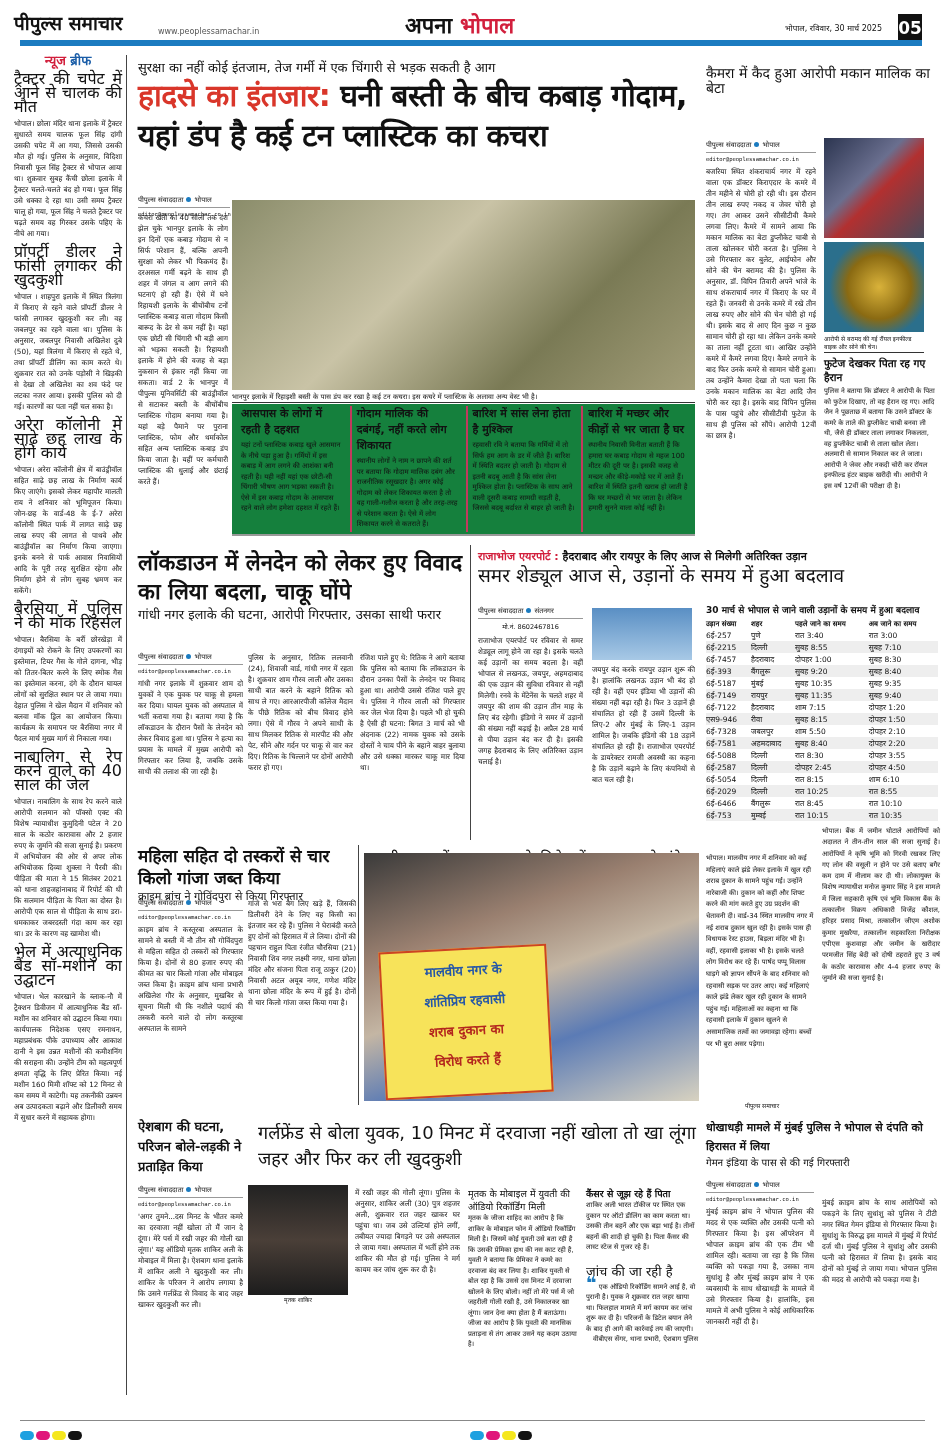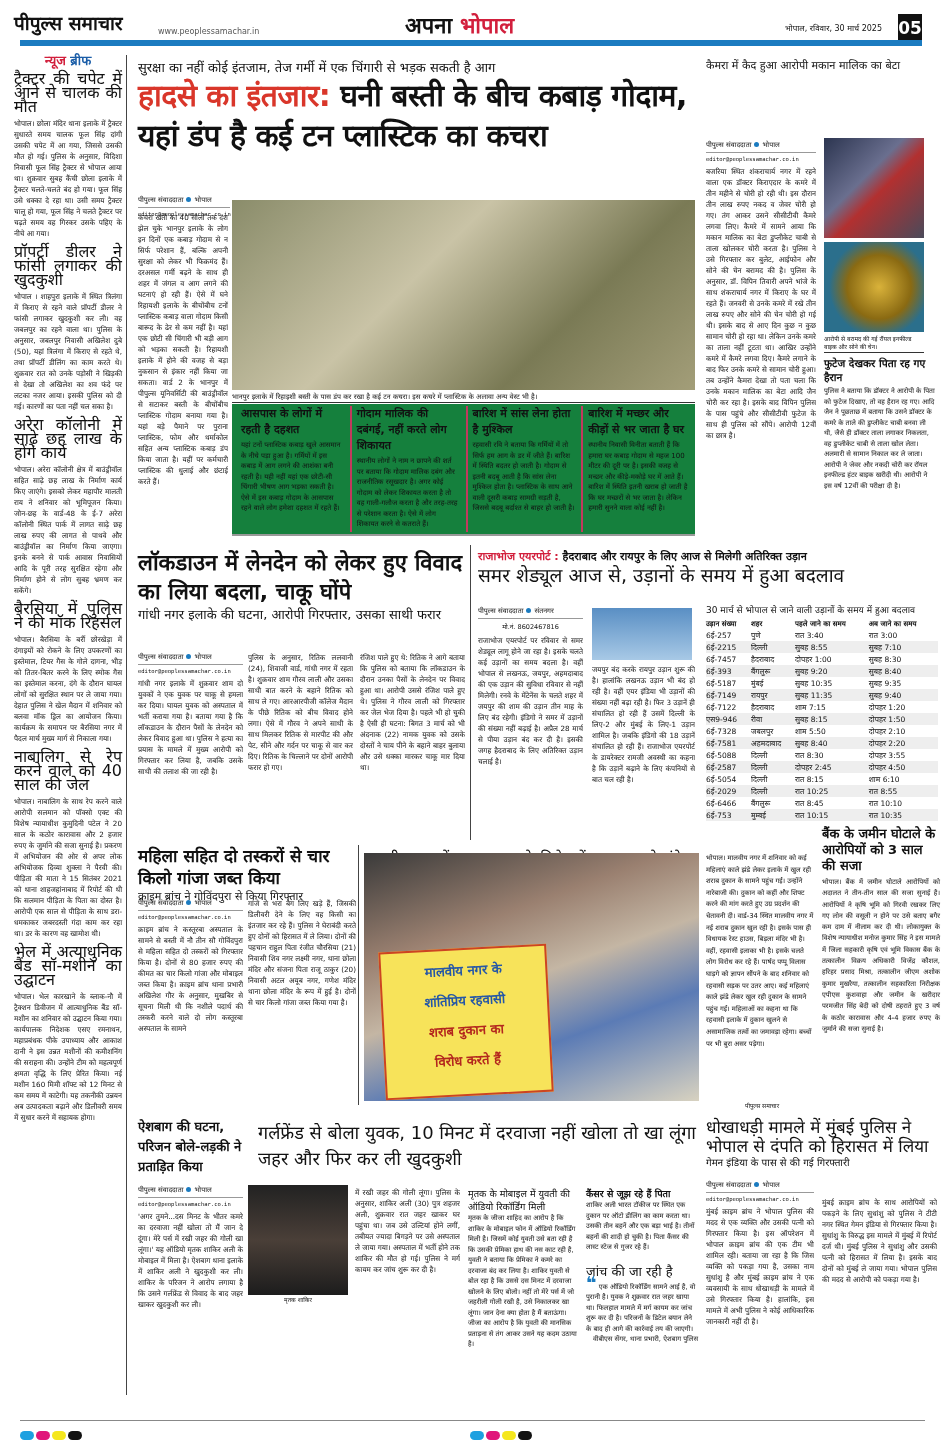--- a/index.html
+++ b/index.html
@@ -28,21 +28,21 @@
 .photo{background:linear-gradient(135deg,#8a8c6a,#c9c3a6 40%,#7a7a55 70%,#a39e79);}
 .caption{font-size:7px;border-bottom:1px solid #333;padding:1px 0}
 .subbox{background:#15803d;border-bottom:2px solid #999}
 .subcol h4{font-size:11px;line-height:16px;font-weight:bold;margin-bottom:2px}
 .subcol p{font-size:7px;line-height:10.5px}
 .subcol{border-left:2px solid #c23a5e;padding-left:5px}
 .subcol.first{border-left:none}
 .h2{font-size:22px;font-weight:bold;line-height:29px}
 .sub2{font-size:13px;line-height:18px}
 .airline-red{color:#d21f3c;font-weight:bold}
-.flight-title{font-size:9px;font-weight:normal;margin-bottom:2px}
+.flight-title{font-size:9px;font-weight:bold;margin-bottom:2px}
 table.fl{border-collapse:collapse;font-size:7.5px;width:100%}
 table.fl th{font-weight:bold;text-align:left;font-size:7px;padding:1px 0}
 table.fl td{padding:1px 0}
 table.fl tr:nth-child(even) td{background:#eee}
 .plane{background:linear-gradient(180deg,#5a8fc4,#a8c9e6);}
 .banner{background:#f7e35a;border:2px solid #c42;color:#b3261e;font-weight:bold;text-align:center}
 .protest{background:linear-gradient(160deg,#3a3a3a,#9a8070 30%,#c4b6a4 50%,#5b7bb5 70%,#d8d2c0)}
 .quote-mark{color:#1b7bc0;font-size:18px;font-weight:bold}
 .cmyk span{display:inline-block;width:14px;height:9px;border-radius:5px;margin-right:2px}
 </style>
@@ -111,21 +111,21 @@
       <h4>बारिश में सांस लेना होता है मुश्किल</h4>
       <p>रहवासी रवि ने बताया कि गर्मियों में तो सिर्फ हम आग के डर में जीते हैं। बारिश में स्थिति बदतर हो जाती है। गोदाम से इतनी बदबू आती है कि सांस लेना मुश्किल होता है। प्लास्टिक के साथ आने वाली दूसरी कबाड़ सामग्री सड़ती है, जिससे बदबू बर्दाश्त से बाहर हो जाती है।</p>
     </div>
   <div class="subcol" style="flex:1">
       <h4>बारिश में मच्छर और कीड़ों से भर जाता है घर</h4>
       <p>स्थानीय निवासी विनीता बताती हैं कि हमारा घर कबाड़ गोदाम से महज 100 मीटर की दूरी पर है। इसकी वजह से मच्छर और कीड़े-मकोड़े घर में आते हैं। बारिश में स्थिति इतनी खराब हो जाती है कि घर मच्छरों से भर जाता है। लेकिन हमारी सुनने वाला कोई नहीं है।</p>
     </div>
 </div>
 
 <div class="abs" style="left:706px;top:58px;width:232px">
-  <div style="font-size:11px;line-height:15px;margin-top:0">कैमरा में कैद हुआ आरोपी मकान मालिक का बेटा</div>
+  <div style="font-size:14px;line-height:15px;margin-top:8px">कैमरा में कैद हुआ आरोपी मकान मालिक का बेटा</div>
 </div>
 <div class="abs" style="left:706px;top:140px;width:110px">
   <div class="byline"><span>पीपुल्स संवाददाता</span><span class="dot"></span><span>भोपाल</span></div>
   <div class="email" style="font-size:5.5px;margin-bottom:4px">editor@peoplessamachar.co.in</div>
   <div class="body" style="height:395px;overflow:hidden">बजरिया स्थित शंकराचार्य नगर में रहने वाला एक डॉक्टर किराएदार के कमरे में तीन महीने से चोरी हो रही थी। इस दौरान तीन लाख रुपए नकद व जेवर चोरी हो गए। तंग आकर उसने सीसीटीवी कैमरे लगवा लिए। कैमरे में सामने आया कि मकान मालिक का बेटा डुप्लीकेट चाबी से ताला खोलकर चोरी करता है। पुलिस ने उसे गिरफ्तार कर बुलेट, आईफोन और सोने की चेन बरामद की है। पुलिस के अनुसार, डॉ. विपिन तिवारी अपने भांजे के साथ शंकराचार्य नगर में किराए के घर में रहते हैं। जनवरी से उनके कमरे में रखे तीन लाख रुपए और सोने की चेन चोरी हो गई थी। इसके बाद से आए दिन कुछ न कुछ सामान चोरी हो रहा था। लेकिन उनके कमरे का ताला नहीं टूटता था। आखिर उन्होंने कमरे में कैमरे लगवा दिए। कैमरे लगाने के बाद फिर उनके कमरे से सामान चोरी हुआ। तब उन्होंने कैमरा देखा तो पता चला कि उनके मकान मालिक का बेटा आदि जैन चोरी कर रहा है। इसके बाद विपिन पुलिस के पास पहुंचे और सीसीटीवी फुटेज के साथ ही पुलिस को सौंपे। आरोपी 12वीं का छात्र है।</div>
 </div>
 <div class="abs" style="left:824px;top:138px;width:100px;height:100px;background:linear-gradient(135deg,#2c3550,#6a6f8f 40%,#b23030 55%,#4a4a5a)"></div>
 <div class="abs" style="left:824px;top:242px;width:100px;height:90px;background:radial-gradient(circle at 55% 50%,#d9b23a,#8a6a12 45%,#2b6f8c 70%)"></div>
 <div class="abs caption" style="left:824px;top:334px;width:100px;font-size:6px;line-height:8px">आरोपी से बरामद की गई रॉयल इनफील्ड बाइक और सोने की चेन।</div>
 <div class="abs" style="left:824px;top:356px;width:112px">
@@ -287,21 +287,20 @@
     <div style="color:#2557a7">मालवीय नगर के</div>
     <div style="color:#2557a7">शांतिप्रिय रहवासी</div>
     <div>शराब दुकान का</div>
     <div>विरोध करते हैं</div>
   </div>
 </div>
 <div class="abs" style="left:706px;top:853px;width:110px;font-size:6.8px;line-height:11.6px">भोपाल। मालवीय नगर में शनिवार को कई महिलाएं काले झंडे लेकर इलाके में खुल रही शराब दुकान के सामने पहुंच गईं। उन्होंने नारेबाजी की। दुकान को कहीं और शिफ्ट करने की मांग करते हुए उग्र प्रदर्शन की चेतावनी दी। वार्ड-34 स्थित मालवीय नगर में नई शराब दुकान खुल रही है। इसके पास ही विधायक रेस्ट हाउस, बिड़ला मंदिर भी है। वहीं, रहवासी इलाका भी है। इसके चलते लोग विरोध कर रहे हैं। पार्षद पप्पू विलास घाड़गे को ज्ञापन सौंपने के बाद शनिवार को रहवासी सड़क पर उतर आए। कई महिलाएं काले झंडे लेकर खुल रही दुकान के सामने पहुंच गईं। महिलाओं का कहना था कि रहवासी इलाके में दुकान खुलने से असामाजिक तत्वों का जमावड़ा रहेगा। बच्चों पर भी बुरा असर पड़ेगा।</div>
 <div class="abs" style="left:745px;top:1102px;font-size:6px">पीपुल्स समाचार</div>
 
 <div class="abs" style="left:822px;top:826px;width:118px">
-  <div style="font-size:13px;font-weight:bold;line-height:16px;margin-bottom:3px">बैंक के जमीन घोटाले के आरोपियों को 3 साल की सजा</div>
   <div class="body" style="font-size:6.8px;line-height:11.3px">भोपाल। बैंक में जमीन घोटाले आरोपियों को अदालत ने तीन-तीन साल की सजा सुनाई है। आरोपियों ने कृषि भूमि को गिरवी रखकर लिए गए लोन की वसूली न होने पर उसे बताए बगैर कम दाम में नीलाम कर दी थी। लोकायुक्त के विशेष न्यायाधीश मनोज कुमार सिंह ने इस मामले में जिला सहकारी कृषि एवं भूमि विकास बैंक के तत्कालीन विक्रय अधिकारी विजेंद्र कौशल, हरिहर प्रसाद मिश्रा, तत्कालीन जीएम अशोक कुमार मुखरैया, तत्कालीन सहकारिता निरीक्षक एपीएस कुशवाहा और जमीन के खरीदार परमजीत सिंह बेदी को दोषी ठहराते हुए 3 वर्ष के कठोर कारावास और 4-4 हजार रुपए के जुर्माने की सजा सुनाई है।</div>
 </div>
 
 <div class="abs" style="left:138px;top:1117px;width:110px;font-size:13px;font-weight:bold;line-height:20px">ऐशबाग की घटना, परिजन बोले-लड़की ने प्रताड़ित किया</div>
 <div class="abs" style="left:258px;top:1120px;width:440px;font-size:18px;line-height:26px">गर्लफ्रेंड से बोला युवक, 10 मिनट में दरवाजा नहीं खोला तो खा लूंगा जहर और फिर कर ली खुदकुशी</div>
 <div class="abs" style="left:138px;top:1185px;width:105px">
   <div class="byline"><span>पीपुल्स संवाददाता</span><span class="dot"></span><span>भोपाल</span></div>
   <div class="email" style="font-size:5.5px;margin-bottom:4px">editor@peoplessamachar.co.in</div>
   <div class="body" style="height:220px;overflow:hidden">'अगर तुमने...दस मिनट के भीतर कमरे का दरवाजा नहीं खोला तो मैं जान दे दूंगा। मेरे पर्स में रखी जहर की गोली खा लूंगा।' यह ऑडियो मृतक शाकिर अली के मोबाइल में मिला है। ऐशबाग थाना इलाके में शाकिर अली ने खुदकुशी कर ली। शाकिर के परिजन ने आरोप लगाया है कि उसने गर्लफ्रेंड से विवाद के बाद जहर खाकर खुदकुशी कर ली।</div>
 </div>
@@ -314,21 +313,21 @@
 </div>
 <div class="abs" style="left:586px;top:1187px;width:112px">
   <div style="font-size:9.5px;font-weight:bold;line-height:13px">कैंसर से जूझ रहे हैं पिता</div>
   <div style="font-size:6.8px;line-height:10.5px">शाकिर अली भारत टॉकीज पर स्थित एक दुकान पर ऑटो डीलिंग का काम करता था। उसकी तीन बहनें और एक बड़ा भाई है। तीनों बहनों की शादी हो चुकी है। पिता कैंसर की लास्ट स्टेज से गुजर रहे हैं।</div>
   <div style="font-size:13px;font-weight:normal;line-height:13px;margin-top:12px">जांच की जा रही है</div>
   <div style="font-size:6.8px;line-height:10.5px"><span class="quote-mark">❝</span> <span>एक ऑडियो रिकॉर्डिंग सामने आई है, वो पुरानी है। युवक ने शुक्रवार रात जहर खाया था। फिलहाल मामले में मर्ग कायम कर जांच शुरू कर दी है। परिजनों के डिटेल बयान लेने के बाद ही आगे की कार्रवाई तय की जाएगी।</span></div>
   <div style="font-size:6.8px;line-height:10px;text-align:right">वीबीएस सेंगर, थाना प्रभारी, ऐशबाग पुलिस</div>
 </div>
 
 <div class="abs" style="left:706px;top:1118px;width:232px">
-  <div style="font-size:17px;font-weight:normal;line-height:19px">धोखाधड़ी मामले में मुंबई पुलिस ने भोपाल से दंपति को हिरासत में लिया</div>
+  <div style="font-size:11px;font-weight:bold;line-height:19px">धोखाधड़ी मामले में मुंबई पुलिस ने भोपाल से दंपति को हिरासत में लिया</div>
   <div style="font-size:10px;line-height:14px">गेमन इंडिया के पास से की गई गिरफ्तारी</div>
 </div>
 <div class="abs" style="left:706px;top:1180px;width:108px">
   <div class="byline"><span>पीपुल्स संवाददाता</span><span class="dot"></span><span>भोपाल</span></div>
   <div class="email" style="font-size:5.5px;margin-bottom:4px">editor@peoplessamachar.co.in</div>
   <div class="body" style="height:200px;overflow:hidden">मुंबई क्राइम ब्रांच ने भोपाल पुलिस की मदद से एक व्यक्ति और उसकी पत्नी को गिरफ्तार किया है। इस ऑपरेशन में भोपाल क्राइम ब्रांच की एक टीम भी शामिल रही। बताया जा रहा है कि जिस व्यक्ति को पकड़ा गया है, उसका नाम सुधांशु है और मुंबई क्राइम ब्रांच ने एक व्यवसायी के साथ धोखाधड़ी के मामले में उसे गिरफ्तार किया है। हालांकि, इस मामले में अभी पुलिस ने कोई आधिकारिक जानकारी नहीं दी है।</div>
 </div>
 <div class="abs body" style="left:822px;top:1197px;width:115px;height:215px;overflow:hidden">मुंबई क्राइम ब्रांच के साथ आरोपियों को पकड़ने के लिए सुधांशु को पुलिस ने टीटी नगर स्थित गेमन इंडिया से गिरफ्तार किया है। सुधांशु के विरुद्ध इस मामले में मुंबई में रिपोर्ट दर्ज थी। मुंबई पुलिस ने सुधांशु और उसकी पत्नी को हिरासत में लिया है। इसके बाद दोनों को मुंबई ले जाया गया। भोपाल पुलिस की मदद से आरोपी को पकड़ा गया है।</div>
 
 <div class="abs" style="left:20px;top:1420px;width:905px;height:1px;background:#888"></div>

